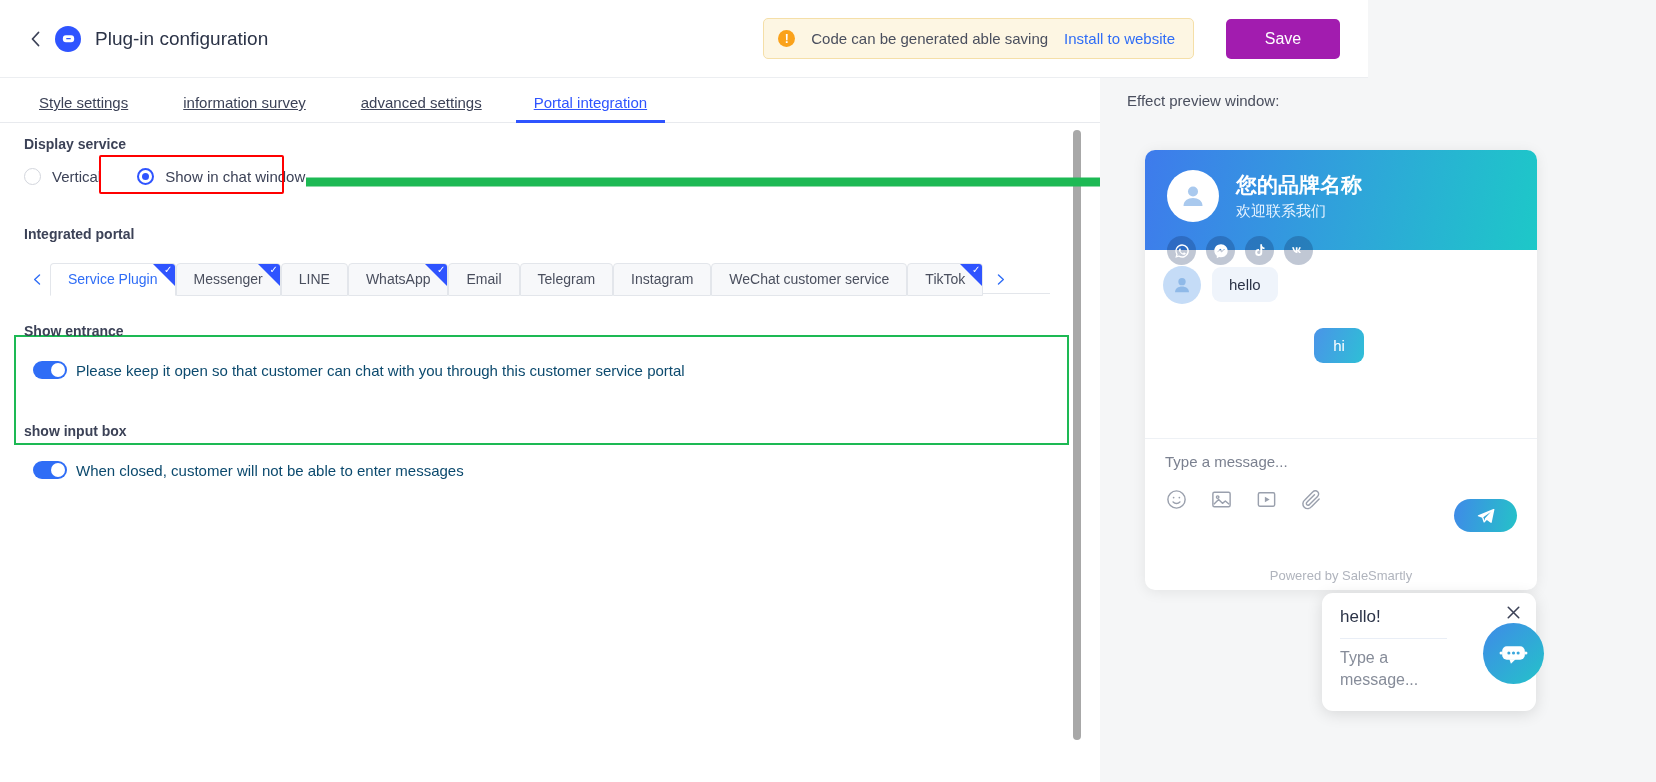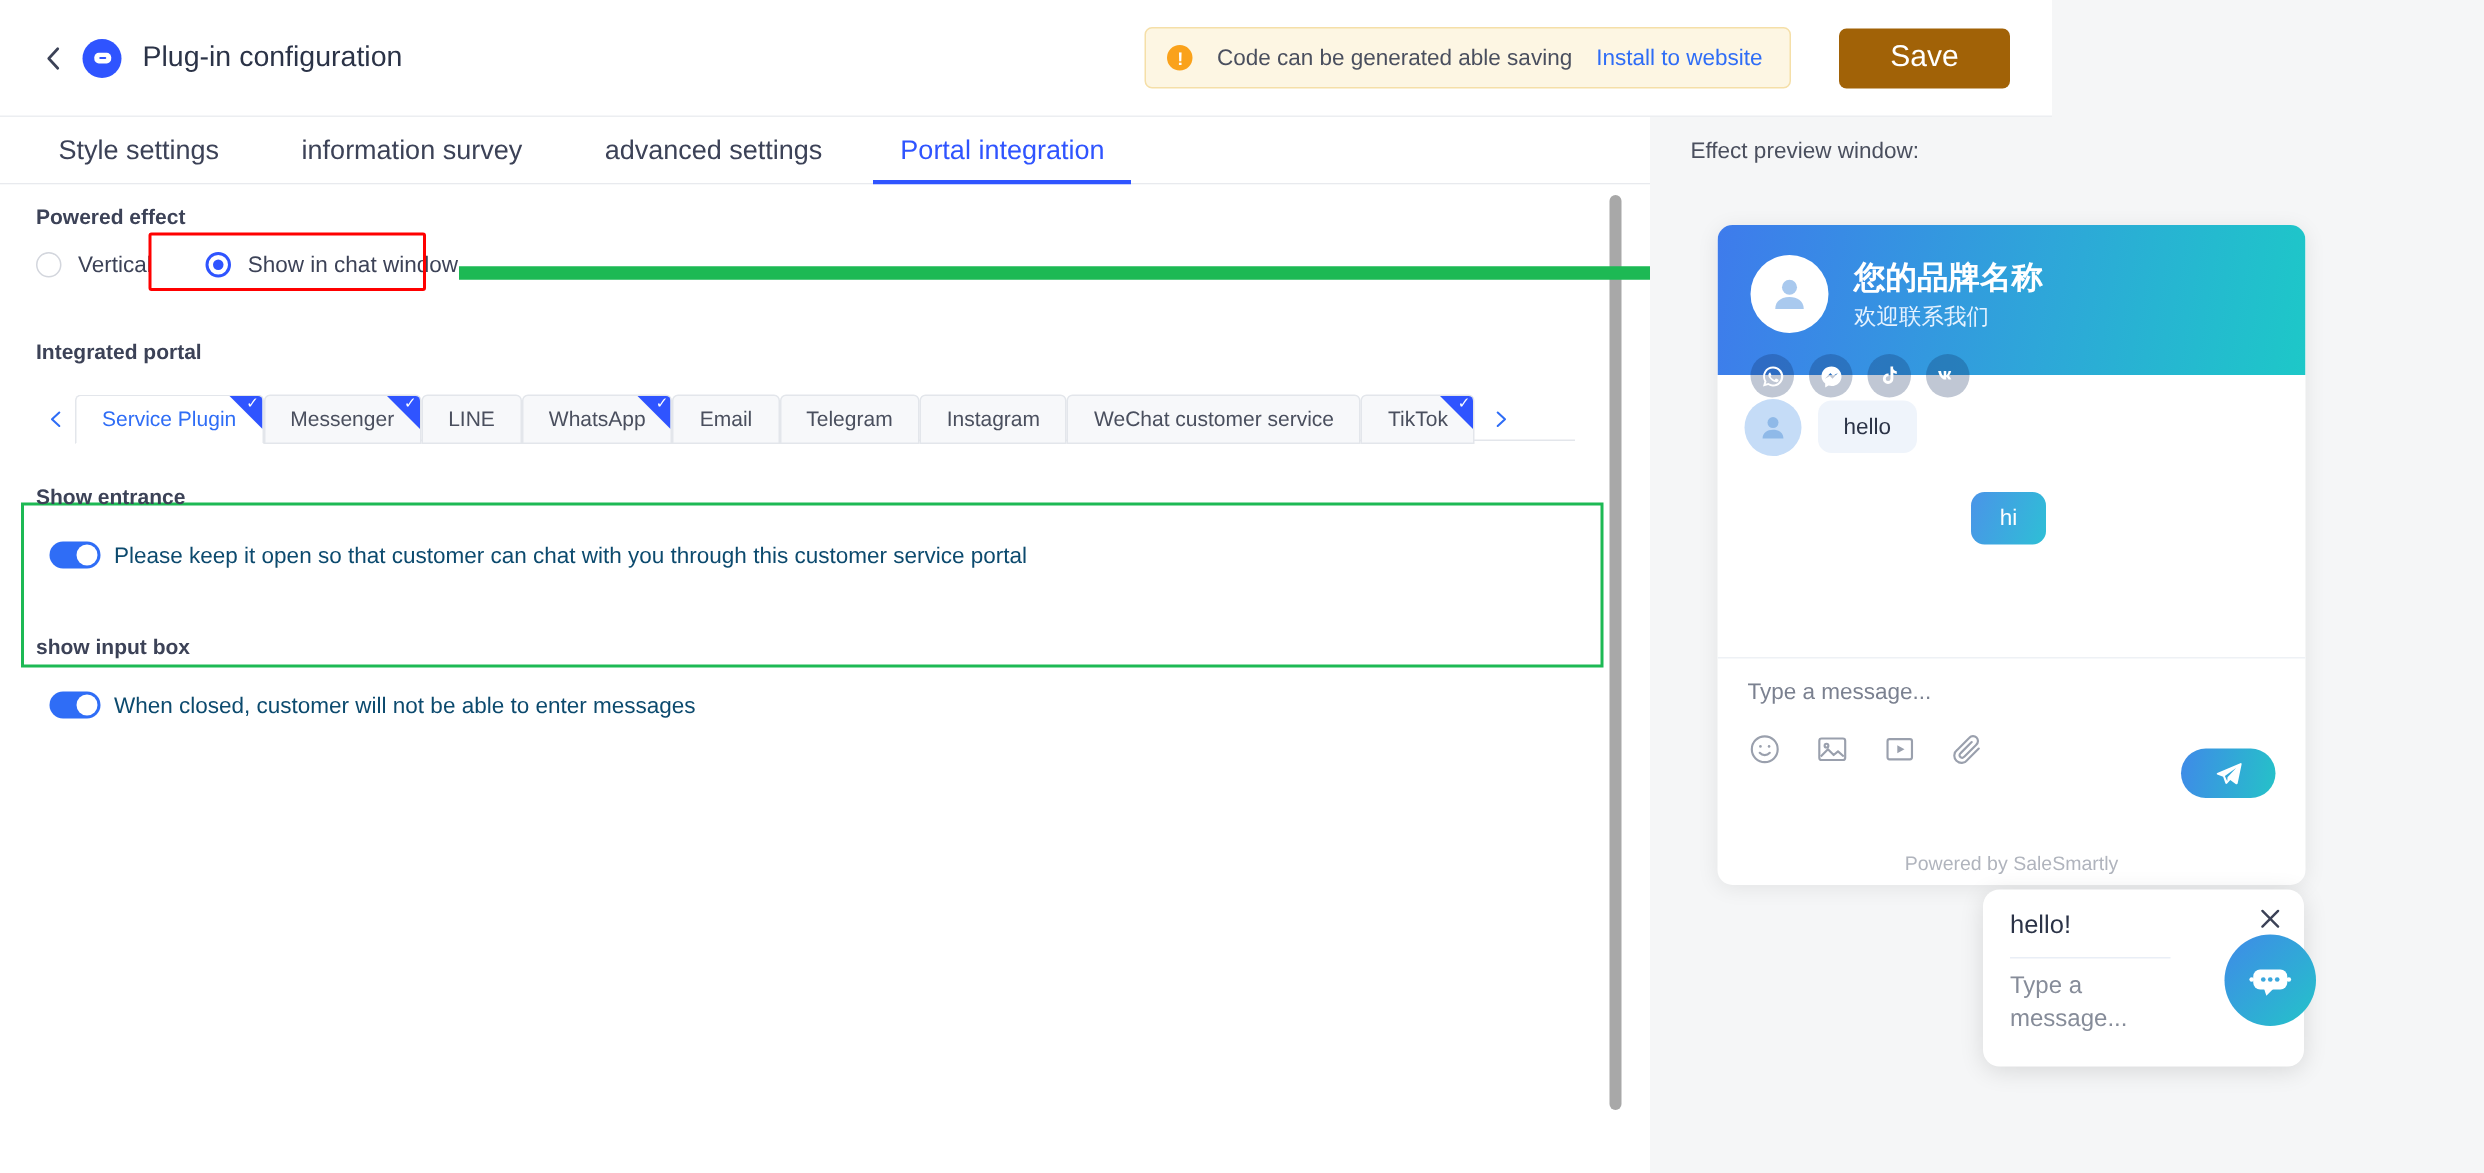--- a/index.html
+++ b/index.html
@@ -38,34 +38,34 @@
     height: 41px; padding: 0 18px 0 14px;
   }
   .warn-icon {
     width: 17px; height: 17px; border-radius: 50%; background: #faa21b;
     color: #fff; font-size: 12px; font-weight: bold;
     display: flex; align-items: center; justify-content: center; line-height: 1;
   }
   .warn-text { font-size: 15px; color: #4a4f5e; }
   .warn-link { font-size: 15px; color: #2f6df6; cursor: pointer; }
   .save-btn {
-    background: #a16207; color: #fff; border: none; border-radius: 5px;
-    height: 40px; width: 114px; font-size: 20px; cursor: pointer;
+    background: #a21caf; color: #fff; border: none; border-radius: 5px;
+    height: 40px; width: 114px; font-size: 16px; cursor: pointer;
     font-family: "Liberation Sans", sans-serif;
   }
 
   
   .tabs-bar {
     position: absolute; left: 0; top: 78px; width: 1100px; height: 45px;
     background: #fff; display: flex; align-items: flex-end;
     border-bottom: 1px solid #e8eaee;
   }
   .tab {
-    font-size: 18px; color: #3c4257; padding: 0 0 11px 0; cursor: pointer;
-    position: relative; white-space: nowrap;
+    font-size: 15px; color: #3c4257; padding: 0 0 11px 0; cursor: pointer;
+    position: relative; white-space: nowrap; text-decoration: underline;
   }
   .tab:nth-child(1) { margin-left: 39px; }
   .tab:nth-child(2) { margin-left: 55px; }
   .tab:nth-child(3) { margin-left: 55px; }
   .tab:nth-child(4) { margin-left: 52px; }
   .tab.active { color: #2f54ff; }
   .tab.active::after {
     content: ""; position: absolute; left: -18px; right: -18px; bottom: -1px;
     height: 3px; background: #2f54ff;
   }
@@ -274,21 +274,21 @@
 
   <div class="tabs-bar">
     <div class="tab">Style settings</div>
     <div class="tab">information survey</div>
     <div class="tab">advanced settings</div>
     <div class="tab active">Portal integration</div>
   </div>
 
   <div class="left-panel">
 
-    <div class="section-label" id="lbl-display-effect">Powered effect</div>
+    <div class="section-label" id="lbl-display-effect">Display service</div>
 
     <div class="radio-row">
       <div class="radio-item">
         <span class="radio-circle"></span>
         <span class="radio-label">Vertical</span>
       </div>
       <div class="radio-item checked" style="margin-left:36px;">
         <span class="radio-circle"></span>
         <span class="radio-label">Show in chat window</span>
       </div>

